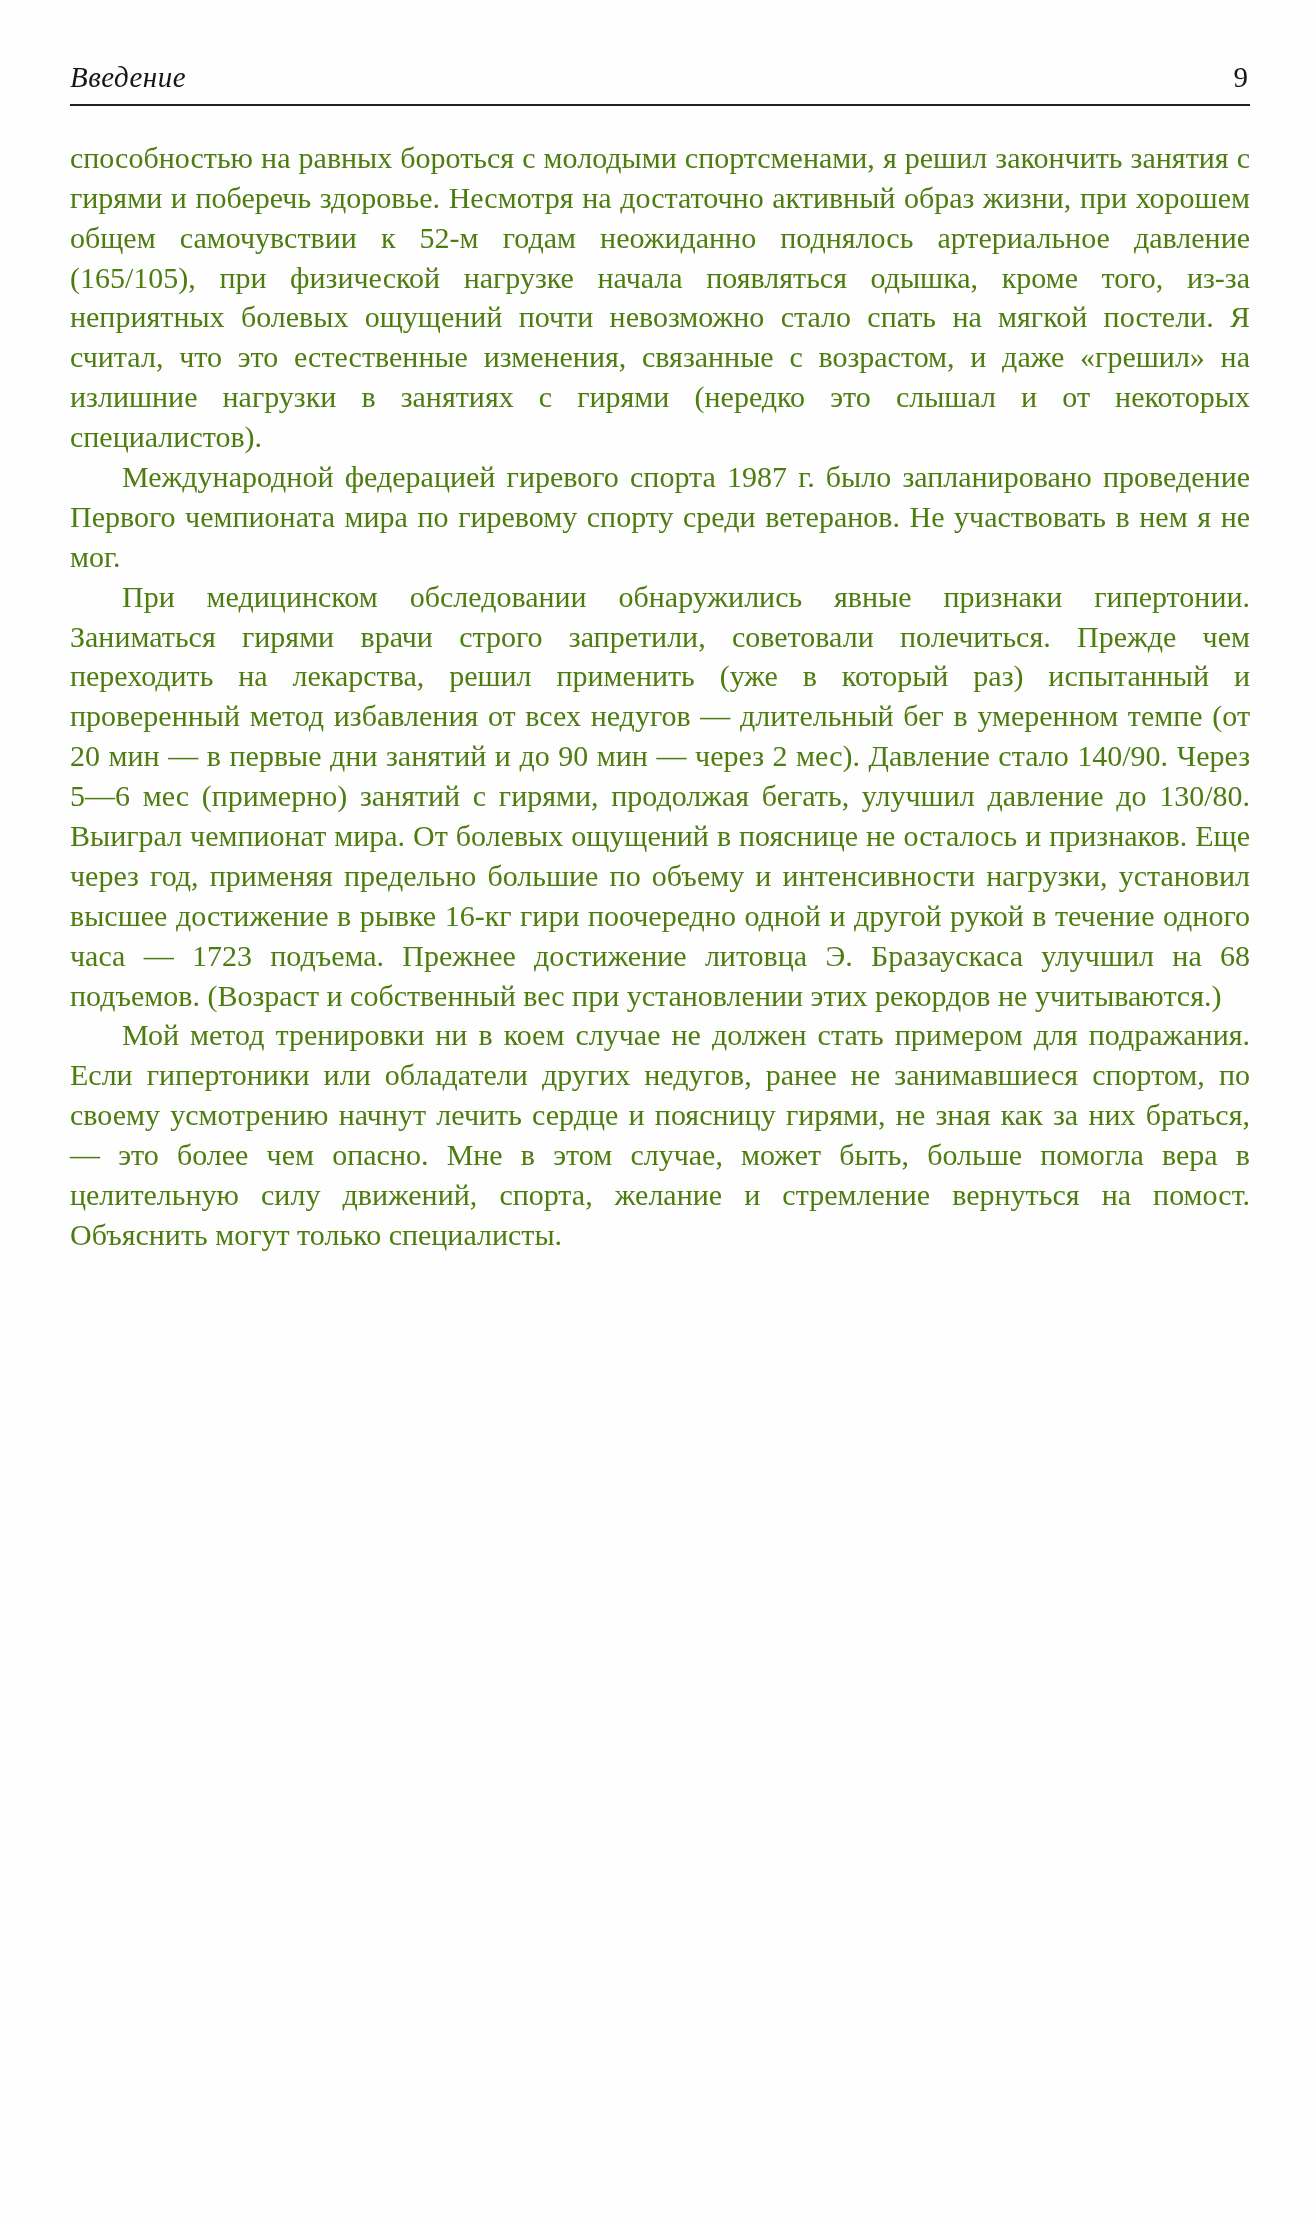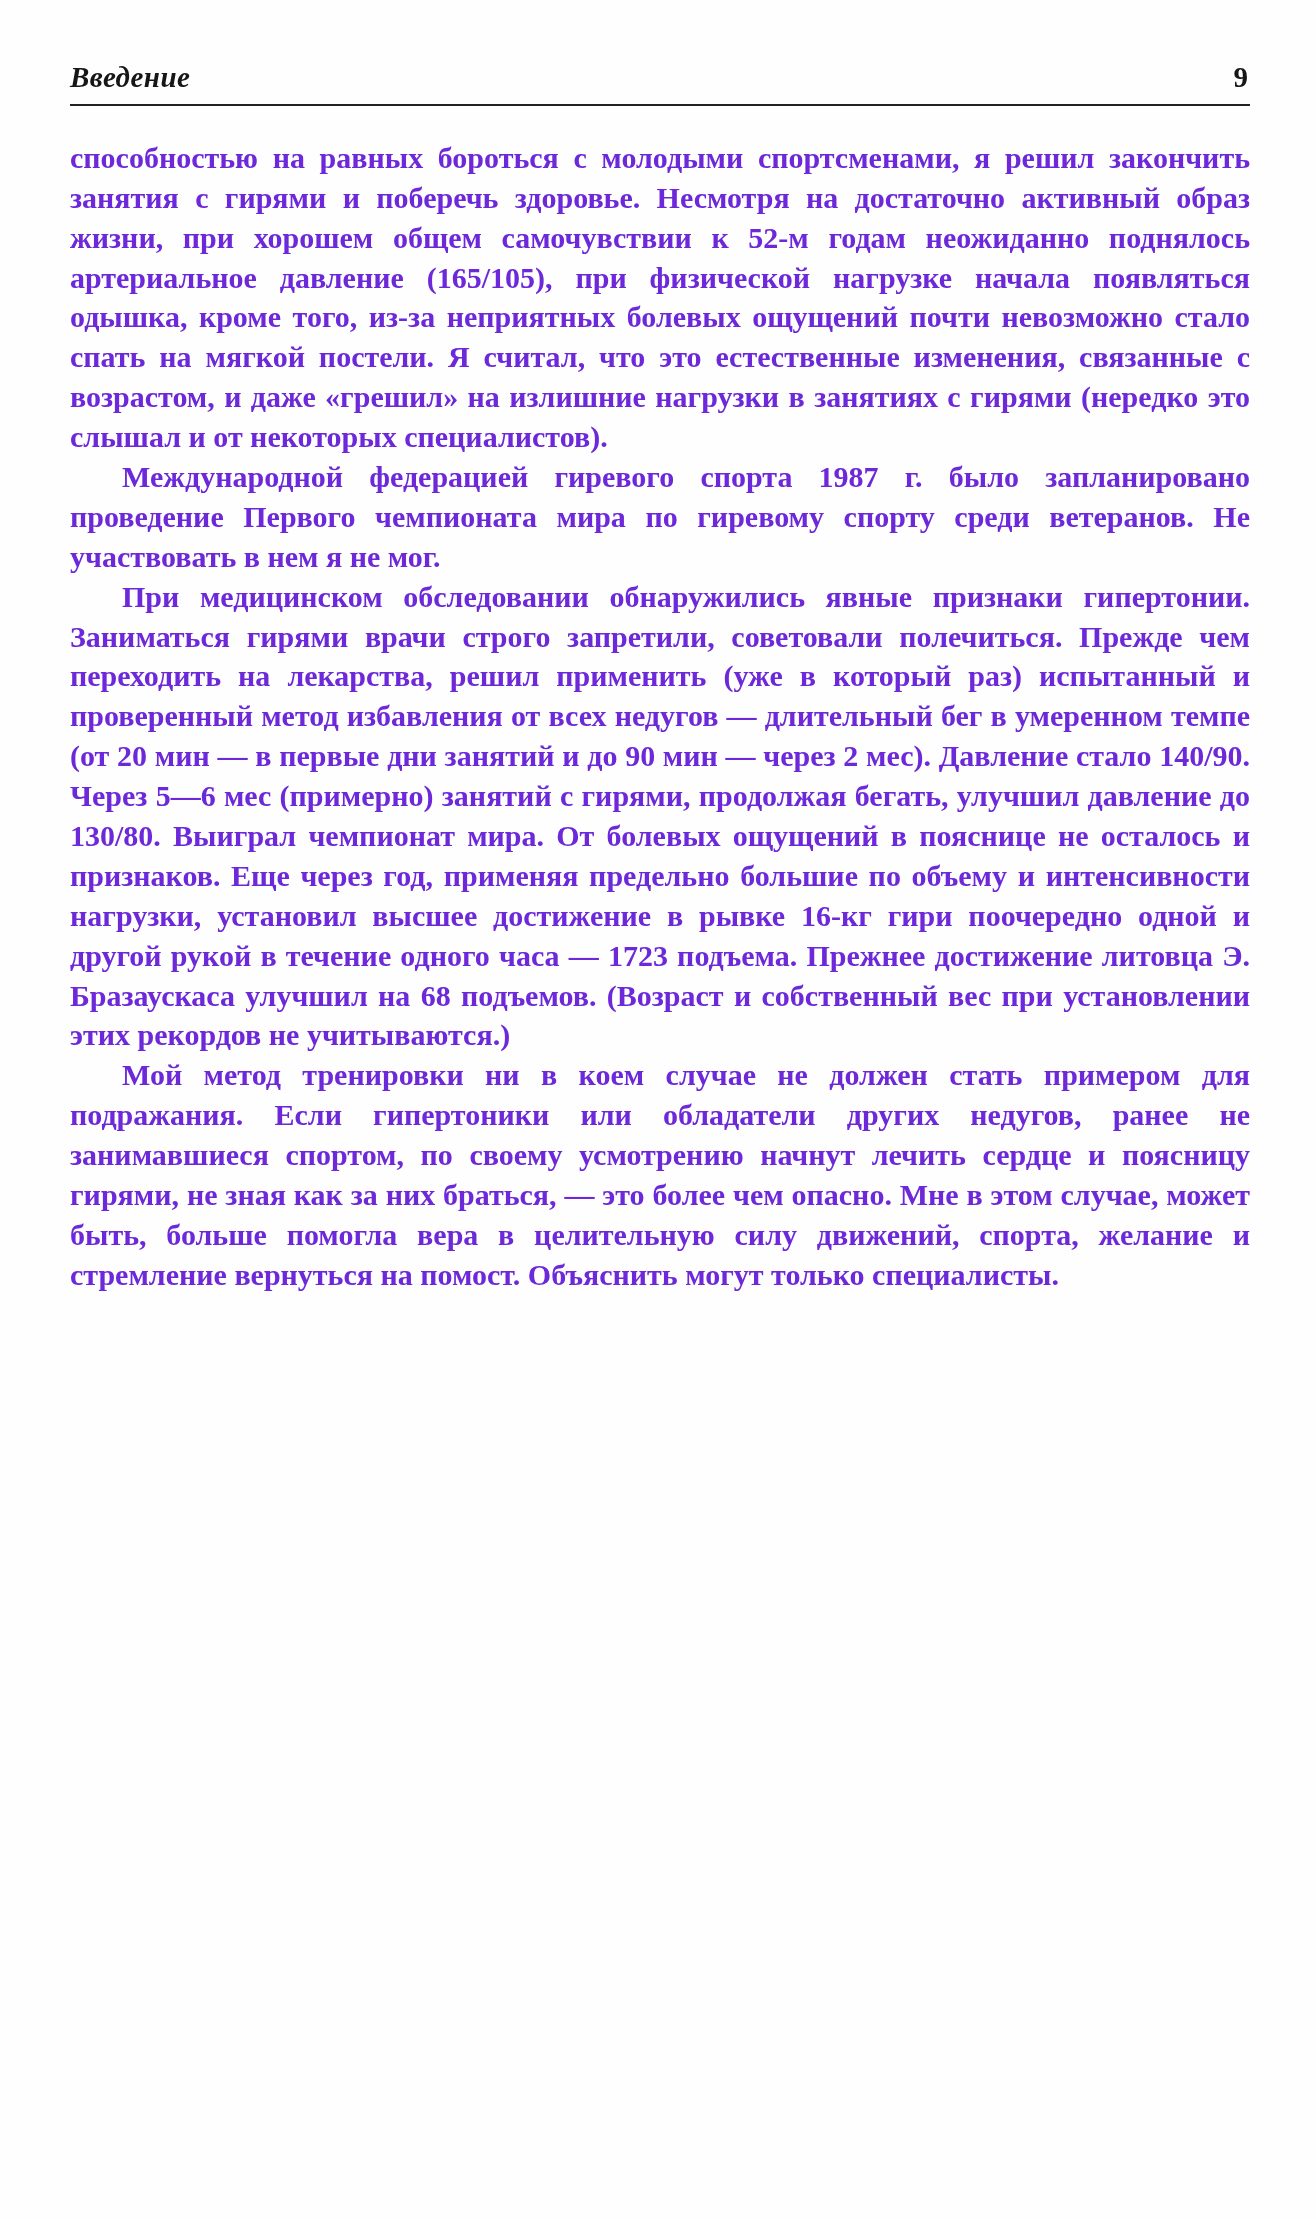--- a/index.html
+++ b/index.html
@@ -10,21 +10,20 @@
   }
   .page {
     position: relative;
     width: 1316px;
     height: 2219px;
     margin: 0 auto;
     background: #fefefe;
     box-sizing: border-box;
     padding: 62px 66px 0 70px;
     color: #161616;
-    font-weight: bold;
   }
   .running-head {
     display: flex;
     justify-content: space-between;
     align-items: baseline;
     font-size: 29px;
     line-height: 1.1;
     padding: 0 2px 10px 0;
     border-bottom: 2px solid #222;
   }
@@ -34,21 +33,21 @@
   }
   .page-number {
     font-style: normal;
     font-size: 29px;
   }
   .body-text {
     margin-top: 32px;
     font-size: 30px;
     line-height: 1.33;
     text-align: justify;
-    color: #6d28d9;
+    color: #4d7c0f;
   }
   .para {
     margin: 0;
     text-indent: 52px;
   }
   .para.no-indent {
     text-indent: 0;
   }
 </style>
 </head>

